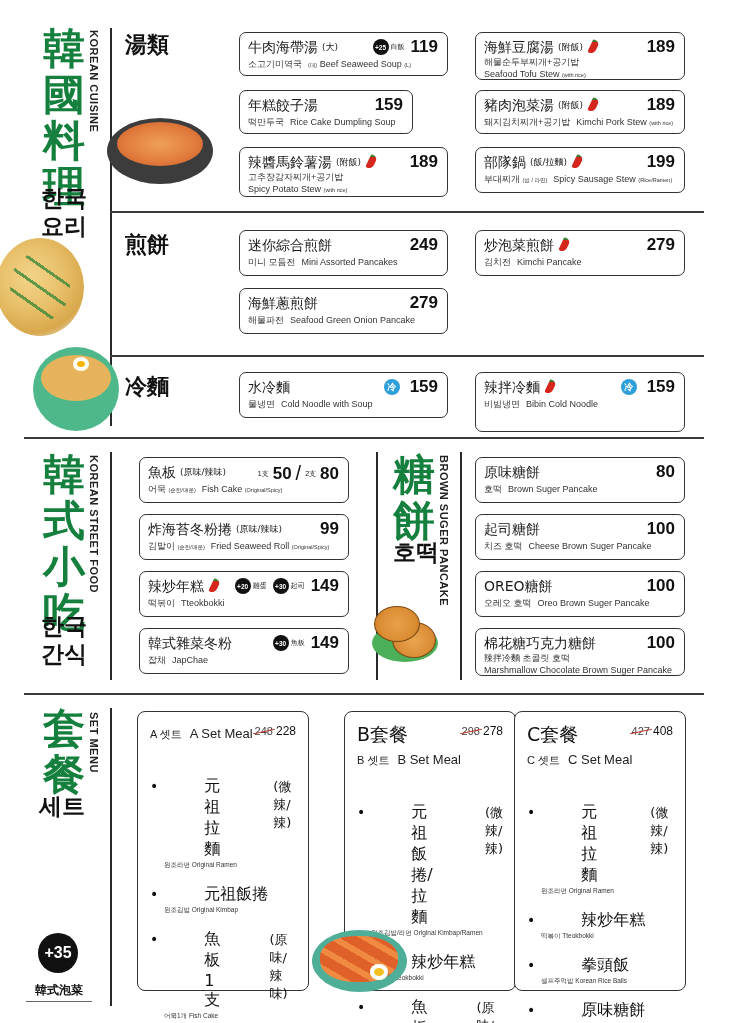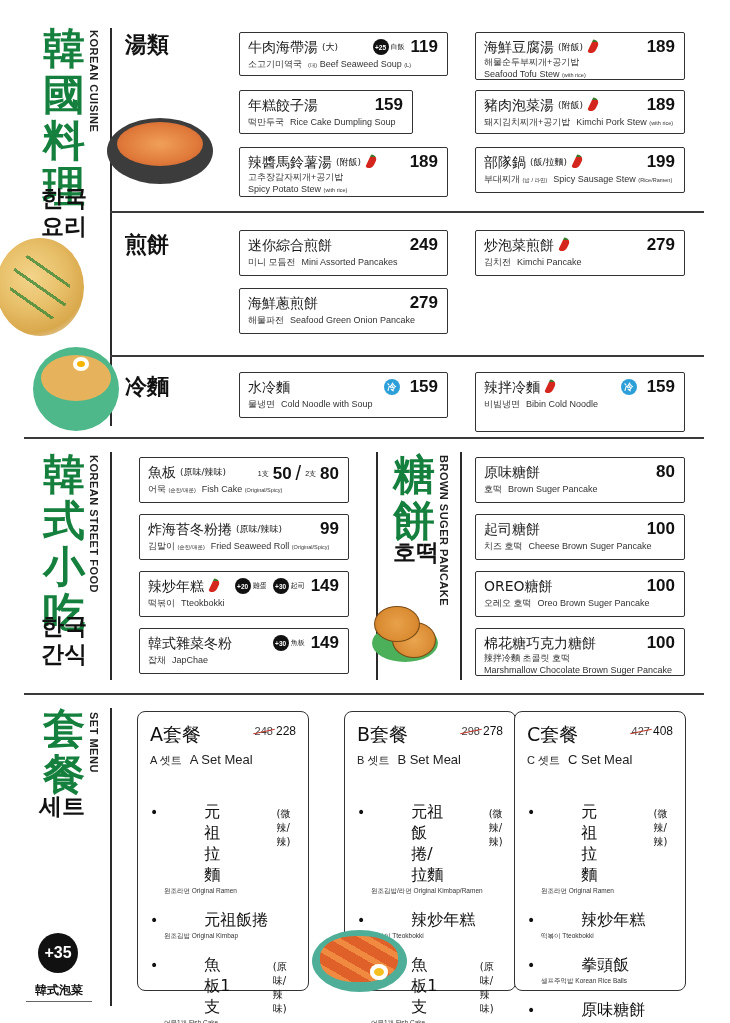--- a/index.html
+++ b/index.html
@@ -10,21 +10,21 @@
   .sec-title-cjk { position: absolute; font-weight: 900; font-size: 42px; line-height: 46px; width: 48px; text-align: center; color: #15803d; letter-spacing: 0; }
   .sec-title-ko { position: absolute; font-weight: 700; font-size: 23px; line-height: 28px; width: 56px; text-align: center; color: #111; }
   .sec-title-en { position: absolute; font-family: "Liberation Sans", sans-serif; font-size: 11px; font-weight: 700; writing-mode: vertical-rl; letter-spacing: 0.5px; color: #222; }
 
   .vline { position: absolute; width: 2px; background: #2a2a2a; }
   .hline { position: absolute; height: 2px; background: #3a3a3a; }
 
   .cat-label { position: absolute; font-weight: 900; font-size: 22px; color: #111; }
 
   
-  .card { position: absolute; border: 1.6px solid #333; border-radius: 2px; background: #fff; padding: 5px 8px; }
+  .card { position: absolute; border: 1.6px solid #333; border-radius: 7px; background: #fff; padding: 5px 8px; }
   .card .name { font-size: 14px; font-weight: 500; color: #1a1a1a; white-space: nowrap; line-height: 18px; display: flex; align-items: center; gap: 4px; }
   .card .name .note { font-size: 9px; font-weight: 400; }
   .card .sub { font-family: "Liberation Sans", sans-serif; font-size: 9px; color: #333; line-height: 13px; white-space: nowrap; margin-top: 2px; }
   .card .sub .ko { margin-right: 6px; }
   .card .sub .tiny { font-size: 5.5px; }
   .card .price { position: absolute; right: 9px; top: 4px; font-family: "Liberation Sans", sans-serif; font-size: 17px; font-weight: 700; color: #111; display: flex; align-items: center; gap: 4px; }
   .card .price .unit { font-size: 7px; font-weight: 400; }
   .card .price .slash { font-weight: 300; font-size: 20px; }
 
   .addon { display: inline-flex; align-items: center; gap: 2px; font-size: 7px; font-weight: 400; color: #222; margin-right: 2px; }
@@ -40,21 +40,21 @@
   .set-card .price-row { position: absolute; right: 12px; top: 12px; display: flex; align-items: baseline; gap: 3px; font-family: "Liberation Sans", sans-serif; }
   .set-card .old { font-size: 11px; color: #444; position: relative; }
   .set-card .old::after { content: ""; position: absolute; left: -2px; right: -2px; top: 50%; height: 1px; background: #c0392b; transform: rotate(-12deg); }
   .set-card .new { font-size: 12px; font-weight: 400; color: #111; }
   .set-card .subtitle { font-family: "Liberation Sans", sans-serif; font-size: 13px; color: #222; margin-top: 4px; }
   .set-card .subtitle .ko { font-size: 11px; margin-right: 8px; }
   .set-card ul { list-style: none; margin-top: 34px; }
   .set-card li { margin-bottom: 14px; }
   .set-card li .iname { font-size: 16px; font-weight: 500; color: #111; display: flex; align-items: baseline; gap: 40px; }
   .set-card li .iname::before { content: "•"; font-size: 14px; margin-right: 6px; }
-  .set-card li .iname .note { font-size: 10px; margin-left: 2px; }
+  .set-card li .iname .note { font-size: 13px; margin-left: 2px; }
   .set-card li .isub { font-family: "Liberation Sans", sans-serif; font-size: 6.5px; color: #333; margin-left: 14px; margin-top: 1px; }
 
   
   .dish-stew { position: absolute; left: 107px; top: 110px; width: 106px; height: 82px; }
   .dish-stew .pot { position: absolute; left: 0; top: 8px; width: 106px; height: 66px; border-radius: 50%; background: #3c3c3c; }
   .dish-stew .soup { position: absolute; left: 10px; top: 12px; width: 86px; height: 44px; border-radius: 50%; background: radial-gradient(ellipse at center, #f0a05a 0%, #e07a3a 60%, #c8562a 100%); }
   .dish-pancake { position: absolute; left: -4px; top: 238px; width: 88px; height: 98px; border-radius: 50%; background: radial-gradient(circle at 40% 40%, #f3d48a 0%, #e8c06a 40%, #d9a84c 70%, #e7e7e7 92%); }
   .dish-pancake::before { content: ""; position: absolute; inset: 14px; border-radius: 50%; background: repeating-linear-gradient(35deg, transparent 0 8px, #3f8a3a 8px 11px, transparent 11px 18px); opacity: 0.8; }
   .dish-noodle { position: absolute; left: 33px; top: 347px; width: 86px; height: 84px; }
   .dish-noodle .bowl { position: absolute; inset: 0; border-radius: 50%; background: #4fb88a; }
@@ -365,21 +365,20 @@
     <div style="width:48px; word-break:break-all;">套餐</div>
   </div>
   <div class="sec-title-en" style="left:88px; top:712px;">SET MENU</div>
   <div class="sec-title-ko" style="left:34px; top:792px;">세트</div>
   <div class="vline" style="left:110px; top:708px; height:298px;"></div>
 
   <div class="kimchi-badge">+35</div>
   <div class="kimchi-label">韓式泡菜</div>
 
   <div class="set-card" style="left:137px; top:711px;">
-    <div class="title">A套餐</div>
     <div class="price-row">
         <span class="old">248</span>
         <span class="new">228</span>
       </div>
     <div class="subtitle"><span class="ko">A 셋트</span><span>A Set Meal</span></div>
     <ul>
       <li>
           <div class="iname">
             <span>元祖拉麵</span>
             <span class="note">(微辣/辣)</span>

